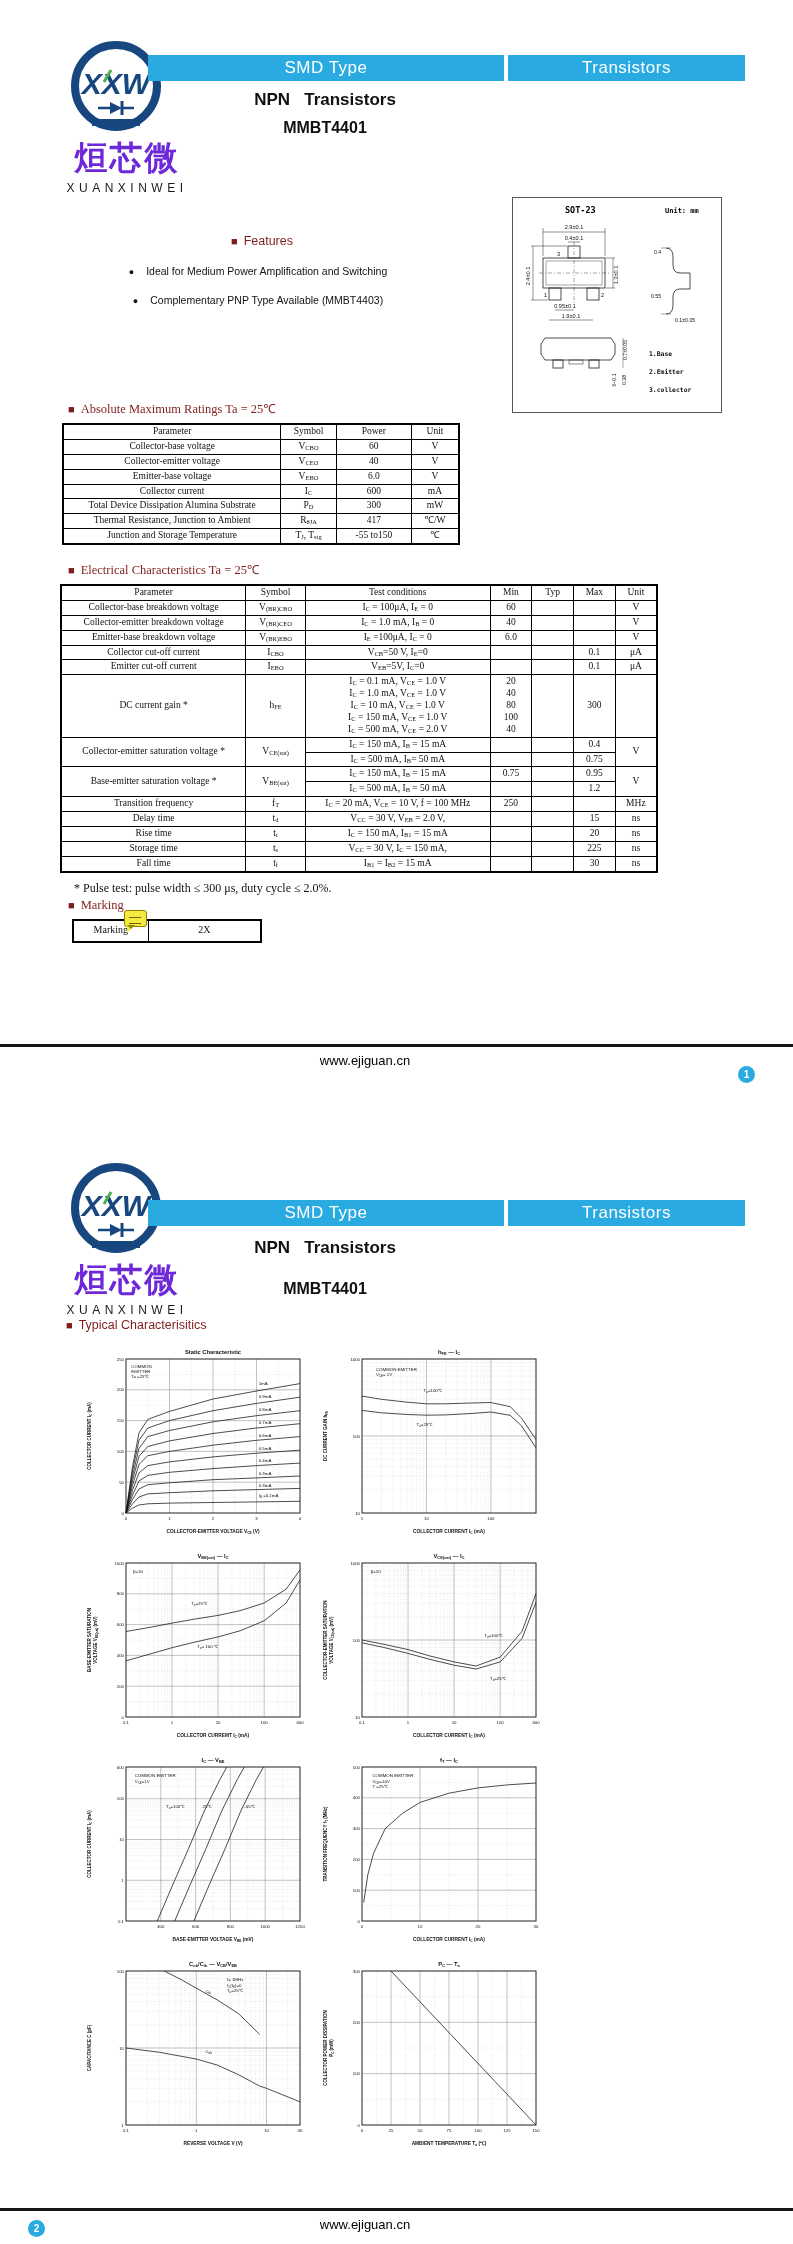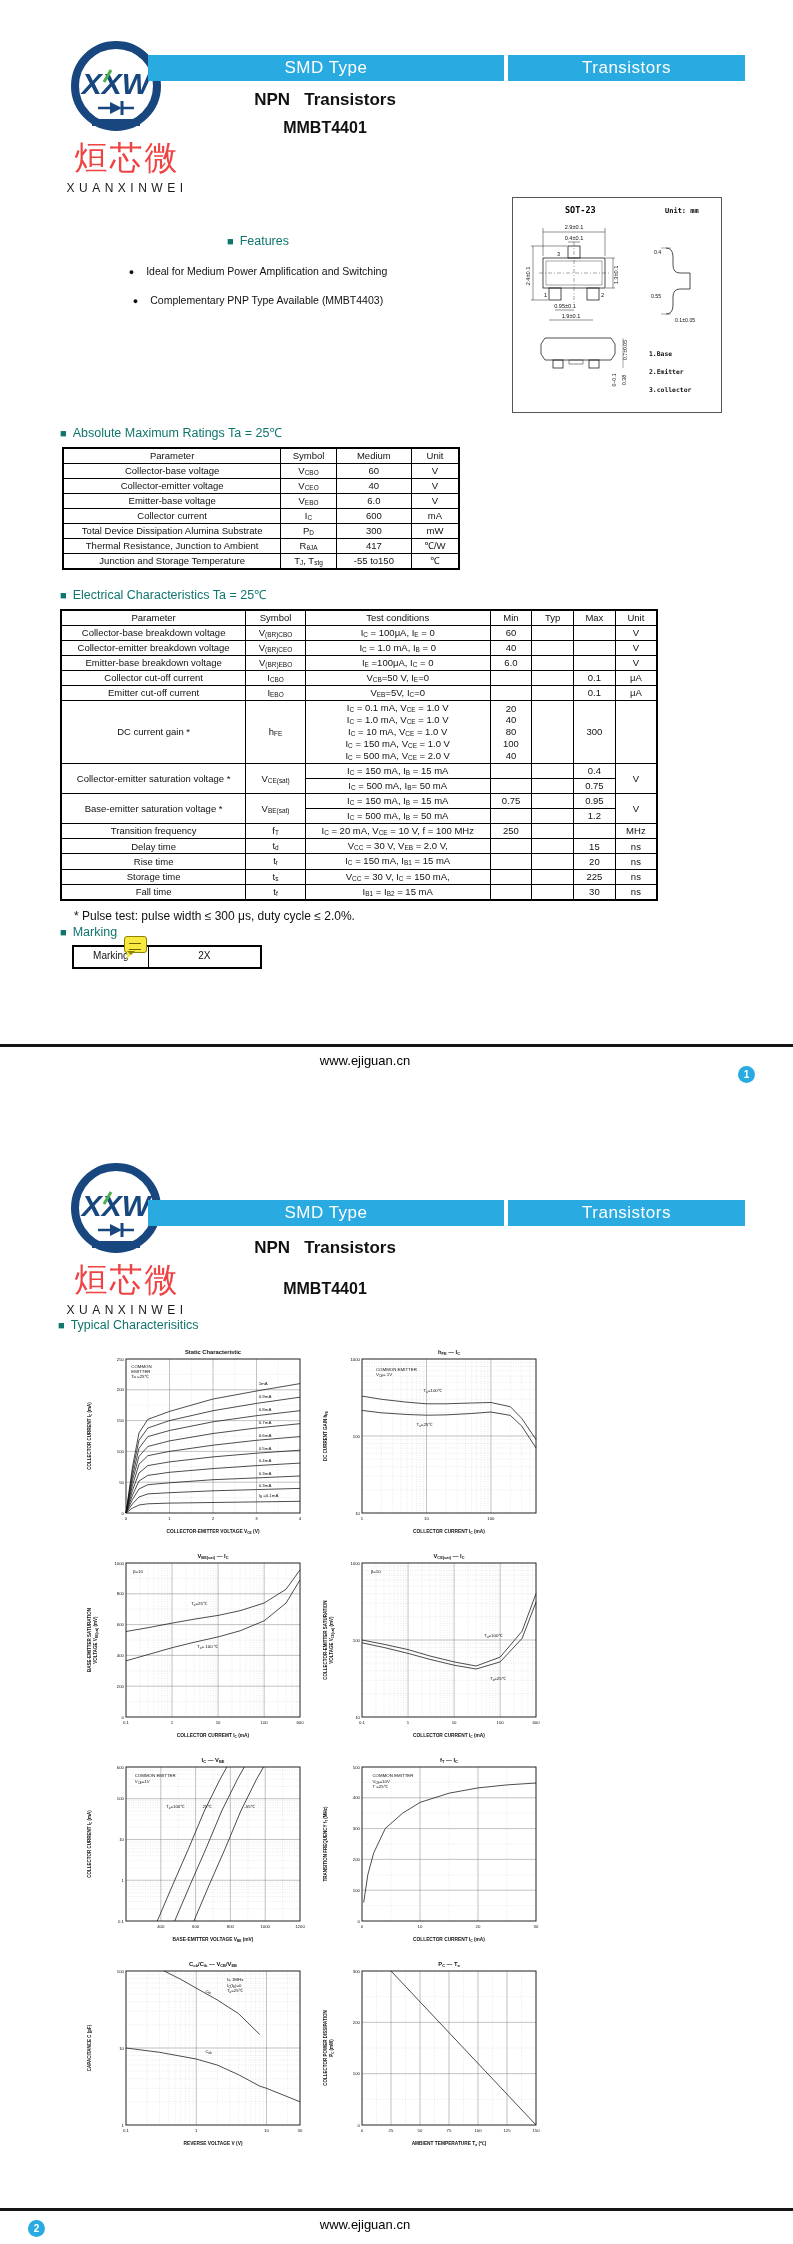--- a/index.html
+++ b/index.html
@@ -1,35 +1,35 @@
 <!DOCTYPE html>
 <html><head>
 <meta charset="utf-8">
 <style>
   html,body{margin:0;padding:0;background:#fff;}
   body{width:793px;font-family:"Liberation Sans",sans-serif;color:#111;}
   .page{position:relative;width:793px;height:1122px;background:#fff;overflow:hidden;}
   .abs{position:absolute;text-align:center;}
   
   .bar{background:#29abe2;color:#fff;font-weight:normal;font-size:17px;text-align:center;height:26px;line-height:26px;letter-spacing:.5px;}
-  .logo-cn{font-size:33px;font-weight:normal;letter-spacing:2px;color:#ef4444;}
+  .logo-cn{font-size:33px;font-weight:bold;letter-spacing:2px;color:#6d28d9;}
   .logo-en{font-size:12px;letter-spacing:4.5px;color:#1a1a1a;}
   .doc-title{font-size:17px;font-weight:bold;text-align:center;white-space:pre;}
   .part-no{font-size:16px;font-weight:bold;text-align:center;}
   
-  .sec{font-size:12.5px;color:#0f766e;margin:0 0 6px 0;}
+  .sec{font-size:12.5px;color:#7f1d1d;margin:0 0 6px 8px;}
   .sec .sq{font-size:11px;margin-right:6px;}
   .feat{font-size:10.5px;margin:17px 0 9px 0;}
   .feat .bl{margin-right:12px;font-size:9px;}
   
   table{border-collapse:collapse;border:2px solid #000;table-layout:fixed;width:100%;}
   th,td{border:1px solid #000;font-size:9.5px;font-weight:normal;padding:1px 4px;text-align:center;vertical-align:middle;line-height:1.25;}
   td.l{text-align:center;}
   sub{font-size:.68em;vertical-align:-0.15em;}
-  .flow{position:absolute;left:60px;top:424px;width:602px;}
+  .flow{position:absolute;left:60px;top:400px;width:602px;font-family:Liberation Serif, serif;}
   .amr-wrap{width:398px;margin:4px 0 0 2px;}
   .ec-wrap{width:598px;margin:4px 0 0 0;}
   .note{font-size:12px;margin:8px 0 0 14px;}
   .mark-wrap{width:190px;margin:4px 0 0 12px;position:relative;}
   .mark-wrap td{height:18px;font-size:10px;}
   .comment-icon{position:absolute;left:52px;top:-9px;width:21px;height:15px;background:#f7e93f;border:1px solid #8f8200;border-radius:3px;
      background-image:repeating-linear-gradient(#f7e93f 0 3px,#6b6200 3px 4px,#f7e93f 4px 6px);background-size:12px 10px;background-position:4px 3px;background-repeat:no-repeat;}
   .comment-icon::after{content:"";position:absolute;left:2px;top:14px;border:4px solid transparent;border-top-color:#8f8200;border-left-color:#f7e93f;}
   
   .rule{position:absolute;left:0;width:793px;height:3px;background:#151515;}
@@ -148,21 +148,21 @@
           <colgroup>
             <col style="width: 55%;">
             <col style="width: 14%;">
             <col style="width: 19%;">
             <col style="width: 12%;">
           </colgroup>
           <thead>
             <tr>
               <th>Parameter</th>
               <th>Symbol</th>
-              <th>Medium</th>
+              <th>Power</th>
               <th>Unit</th>
             </tr>
           </thead>
           <tbody>
             <tr>
               <td class="l">Collector-base voltage</td>
               <td class="">V<sub>CBO</sub></td>
               <td class="">60</td>
               <td class="">V</td>
             </tr>

